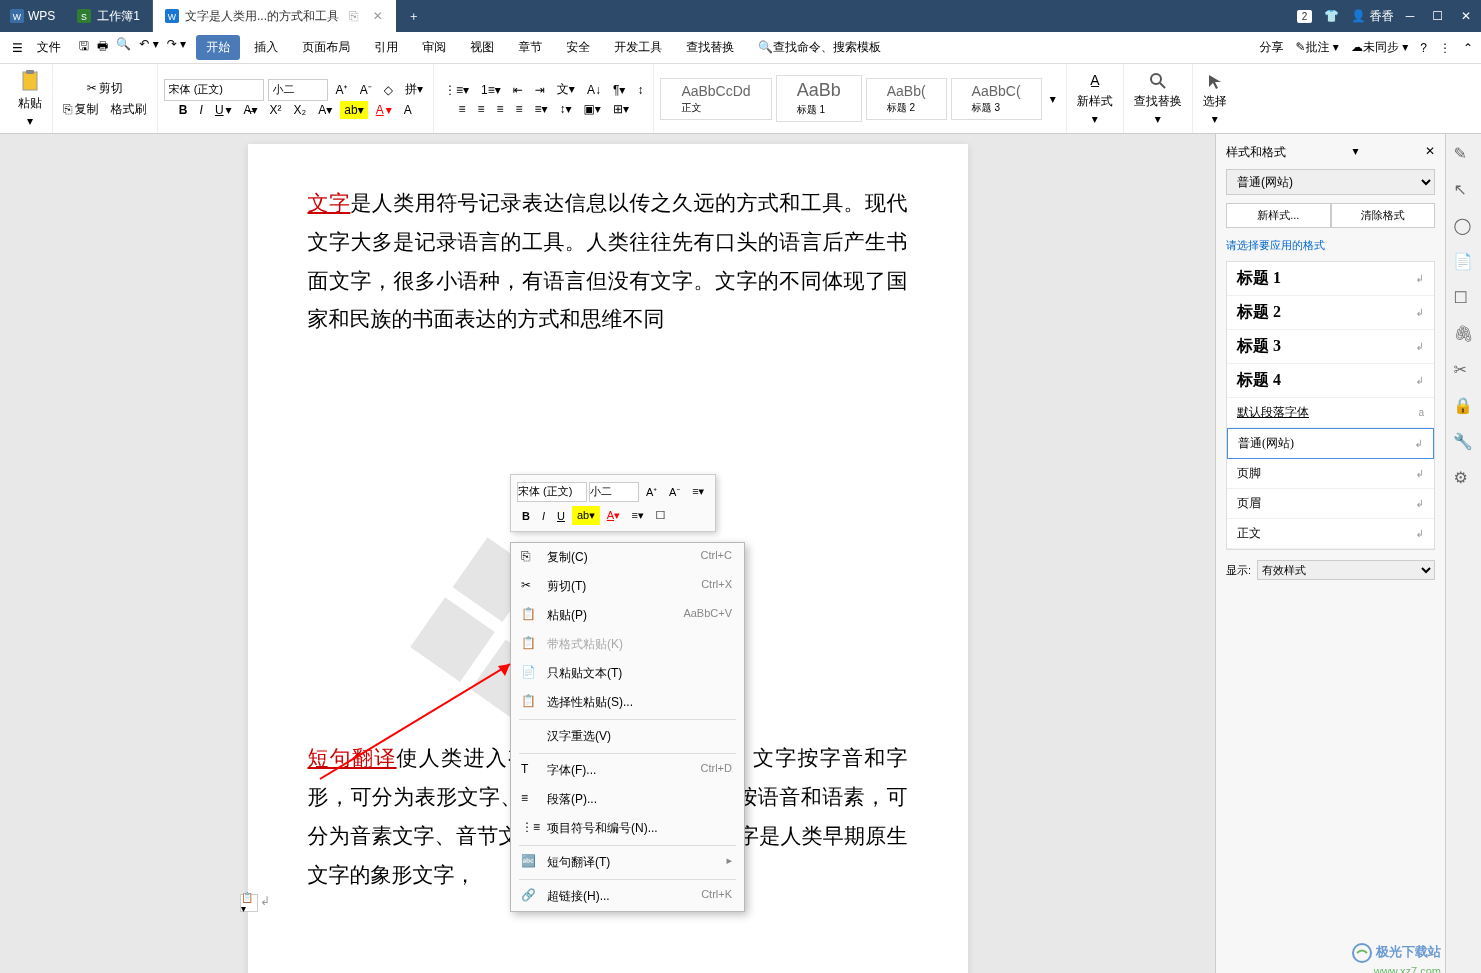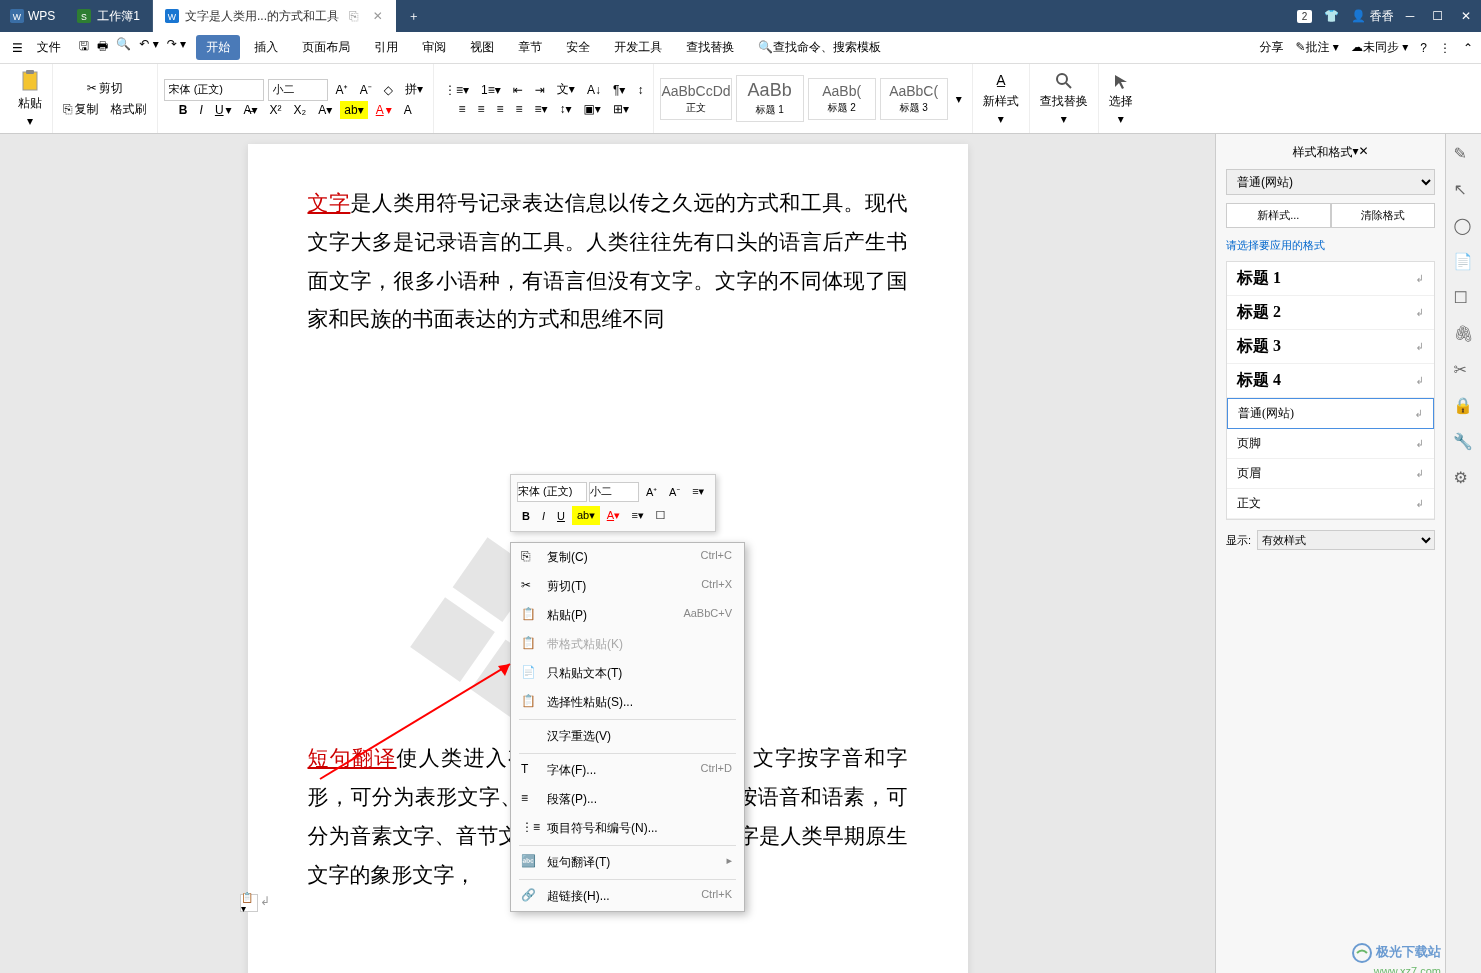--- a/index.html
+++ b/index.html
@@ -22,42 +22,42 @@
 .menu-tab.active{background:#4a7ab8;color:#fff;border-radius:3px}
 .menu-right{margin-left:auto;display:flex;gap:12px;align-items:center}
 .ribbon{height:70px;background:#fff;border-bottom:1px solid #ccc;display:flex;align-items:center;padding:0 8px;font-size:12px}
 .ribbon-group{display:flex;flex-direction:column;align-items:center;padding:0 6px;border-right:1px solid #eee;height:100%;justify-content:center}
 .ribbon-group.noborder{border-right:none}
 .rbtn-large{display:flex;flex-direction:column;align-items:center;gap:2px;padding:4px;cursor:pointer}
 .rbtn-row{display:flex;gap:4px;align-items:center}
 .rbtn-small{padding:2px 4px;cursor:pointer;display:flex;align-items:center;gap:2px}
 .font-select{width:100px;height:22px;border:1px solid #ccc;font-size:11px;padding:0 4px}
 .size-select{width:60px;height:22px;border:1px solid #ccc;font-size:11px;padding:0 4px}
-.style-box{border:1px solid #ddd;padding:4px 0;text-align:center;cursor:pointer;min-width:68px}
+.style-box{border:1px solid #ddd;padding:4px 20px;text-align:left;cursor:pointer;min-width:68px}
 .style-preview{font-size:14px;color:#666}
 .style-name{font-size:10px;margin-top:2px}
 .workspace{display:flex;height:calc(100% - 134px)}
 .doc-area{flex:1;background:#e8e8e8;overflow:hidden;position:relative;display:flex;justify-content:center}
 .page{width:720px;background:#fff;margin-top:10px;padding:40px 60px;position:relative;box-shadow:0 2px 8px rgba(0,0,0,0.1);min-height:900px}
 .page-text{font-size:21px;line-height:1.8;font-family:"SimSun",serif;text-align:justify}
 .red-word{color:#c00;text-decoration:underline}
 .watermark{position:absolute;top:340px;left:140px;font-size:260px;color:rgba(0,0,0,0.1);transform:rotate(-10deg);font-family:serif;pointer-events:none}
 .mini-toolbar{position:absolute;top:340px;left:510px;background:#fafafa;border:1px solid #ccc;box-shadow:2px 2px 6px rgba(0,0,0,0.2);padding:4px;font-size:11px}
 .mini-row{display:flex;gap:2px;align-items:center;padding:2px}
 .mini-btn{padding:2px 4px;cursor:pointer;border:1px solid transparent}
 .mini-select{height:20px;border:1px solid #ccc;font-size:11px}
 .context-menu{position:absolute;top:408px;left:510px;width:235px;background:#fafafa;border:1px solid #b8b8b8;box-shadow:3px 3px 8px rgba(0,0,0,0.25);font-size:12px}
 .ctx-item{padding:6px 12px 6px 36px;cursor:pointer;position:relative;display:flex;justify-content:space-between}
 .ctx-item.disabled{color:#aaa;cursor:default}
 .ctx-icon{position:absolute;left:10px;top:6px;width:16px;height:16px}
 .ctx-sep{height:1px;background:#ddd;margin:2px 8px}
 .ctx-shortcut{color:#888;font-size:11px}
 .arrow-annotation{position:absolute;top:520px;left:310px;width:220px;height:130px;pointer-events:none}
 .side-panel{width:230px;background:#f7f7f7;border-left:1px solid #ccc;padding:10px;font-size:12px}
-.panel-title{display:flex;justify-content:center;padding-bottom:8px;font-size:12px}
+.panel-title{display:flex;justify-content:space-between;padding-bottom:8px;font-size:12px}
 .panel-select{width:100%;height:26px;border:1px solid #ccc;margin-bottom:8px;padding:0 6px;font-size:12px}
 .panel-btns{display:flex;margin-bottom:10px}
 .panel-btn{flex:1;padding:4px;border:1px solid #ccc;background:#fff;font-size:11px;cursor:pointer;text-align:center}
 .panel-hint{color:#0066cc;font-size:11px;margin-bottom:8px}
 .style-list{border:1px solid #ddd;background:#fff}
 .style-item{padding:6px 10px;border-bottom:1px solid #f0f0f0;cursor:pointer;display:flex;justify-content:space-between;align-items:center}
 .style-item.selected{border:1px solid #4a90e2}
 .style-item-name{font-family:"SimSun",serif}
 .style-h{font-weight:bold;font-size:16px}
 .enter-mark{font-size:10px;color:#999}
@@ -395,20 +395,24 @@
           <span class="enter-mark">↲</span>
         </div>
         <div class="style-item">
           <span class="style-item-name style-h">标题 3</span>
           <span class="enter-mark">↲</span>
         </div>
         <div class="style-item">
           <span class="style-item-name style-h">标题 4</span>
           <span class="enter-mark">↲</span>
         </div>
+        <div class="style-item">
+          <span class="style-item-name" style="text-decoration: underline;">默认段落字体</span>
+          <span class="enter-mark">a</span>
+        </div>
         <div class="style-item selected">
           <span class="style-item-name">普通(网站)</span>
           <span class="enter-mark">↲</span>
         </div>
         <div class="style-item">
           <span class="style-item-name">页脚</span>
           <span class="enter-mark">↲</span>
         </div>
         <div class="style-item">
           <span class="style-item-name">页眉</span>

